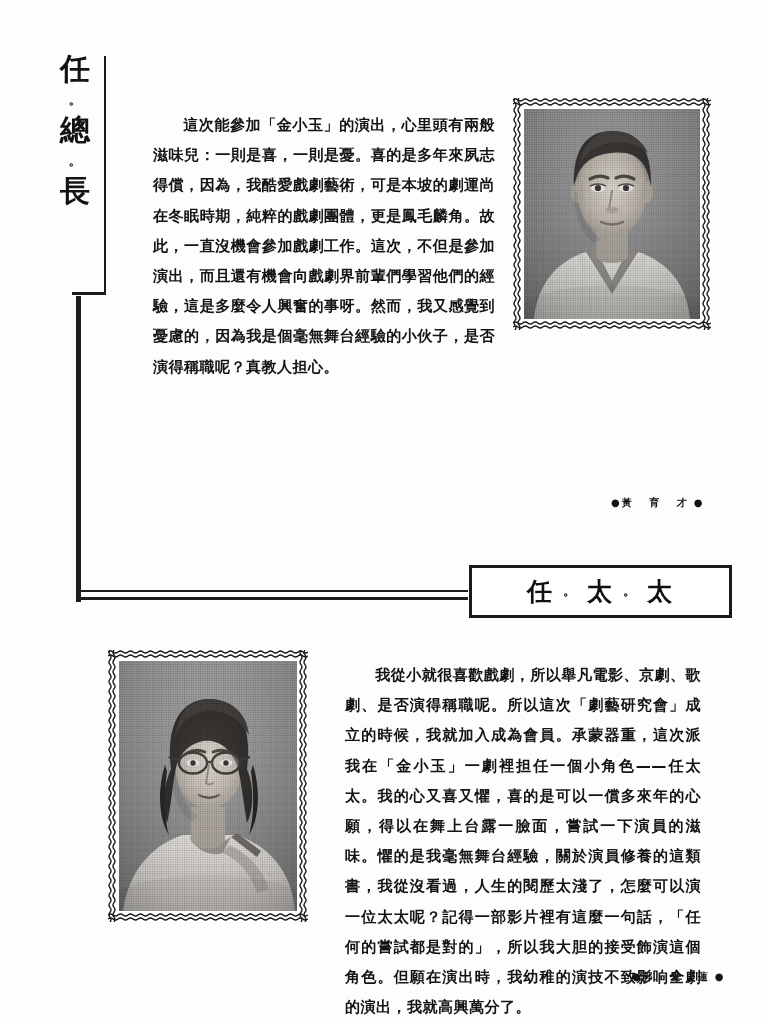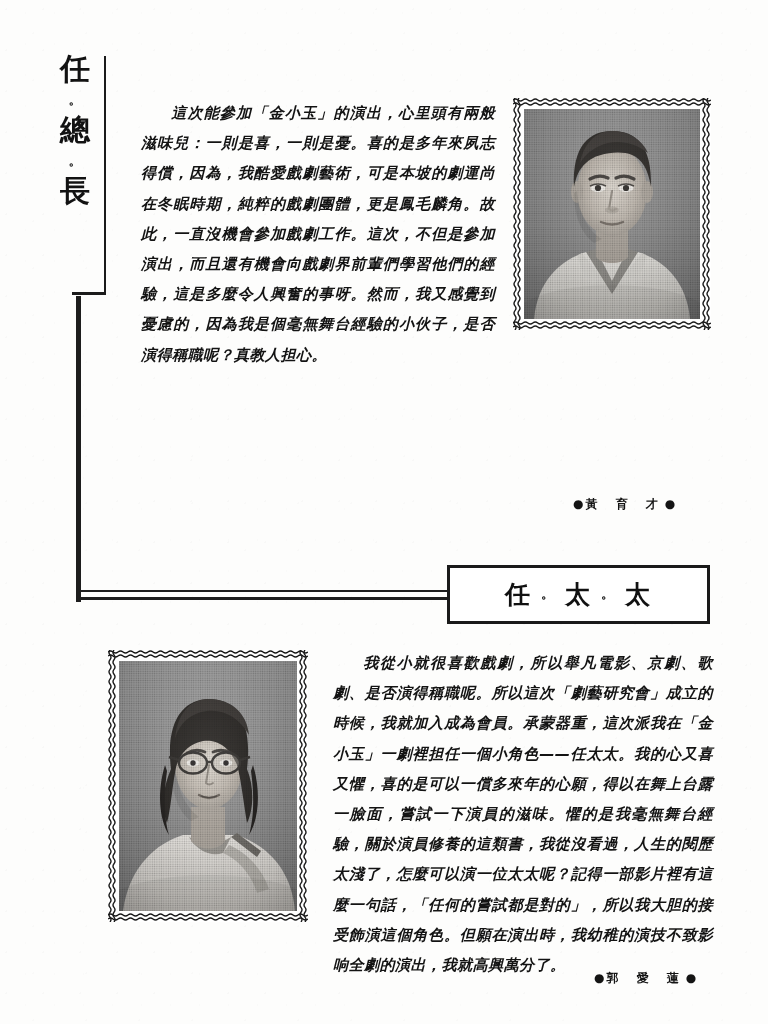--- a/index.html
+++ b/index.html
@@ -105,22 +105,21 @@
     font-weight: 700;
     font-size: 15.1px;
     line-height: 30.2px;
     text-align: justify;
     text-justify: inter-character;
     letter-spacing: 0.4px;
     text-indent: 2em;
     -webkit-font-smoothing: none;
   }
   .body-text p {
-    margin: 0;
-    font-style: italic;
+    margin: 12px;
   }
   #article1-body {
     left: 141px;
     top: 98px;
     width: 572px;
   }
   
   #photo-float-1 {
     float: right;
     width: 218px;
@@ -131,35 +130,36 @@
     left: 333px;
     top: 648px;
     width: 380px;
   }
 
   .byline {
     position: absolute;
     color: #141414;
     font-family: "DejaVu Sans", "Liberation Sans", sans-serif;
     font-weight: 700;
-    font-size: 12px;
+    font-size: 10px;
     letter-spacing: 7px;
     white-space: nowrap;
+    margin-left: 38px;
   }
   #byline-1 { left: 573px; top: 496px; }
   #byline-2 { left: 594px; top: 970px; }
   .byline .bullet { letter-spacing: 2px; }
 
   
   #title-box-2 {
     position: absolute;
-    left: 447px;
+    left: 469px;
     top: 565px;
     width: 263px;
-    height: 59px;
+    height: 53px;
     border: 3px solid #1a1a1a;
     box-sizing: border-box;
     display: flex;
     align-items: center;
     justify-content: center;
     background: #ffffff;
   }
   #title-box-2 .htitle {
     font-family: "DejaVu Sans", "Liberation Sans", sans-serif;
     font-weight: 700;

